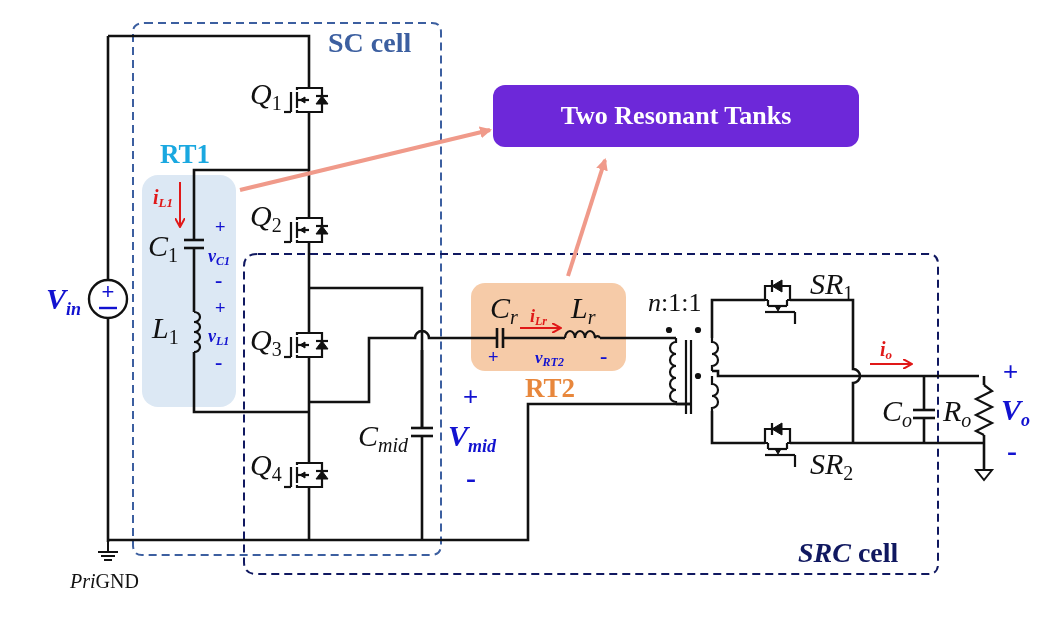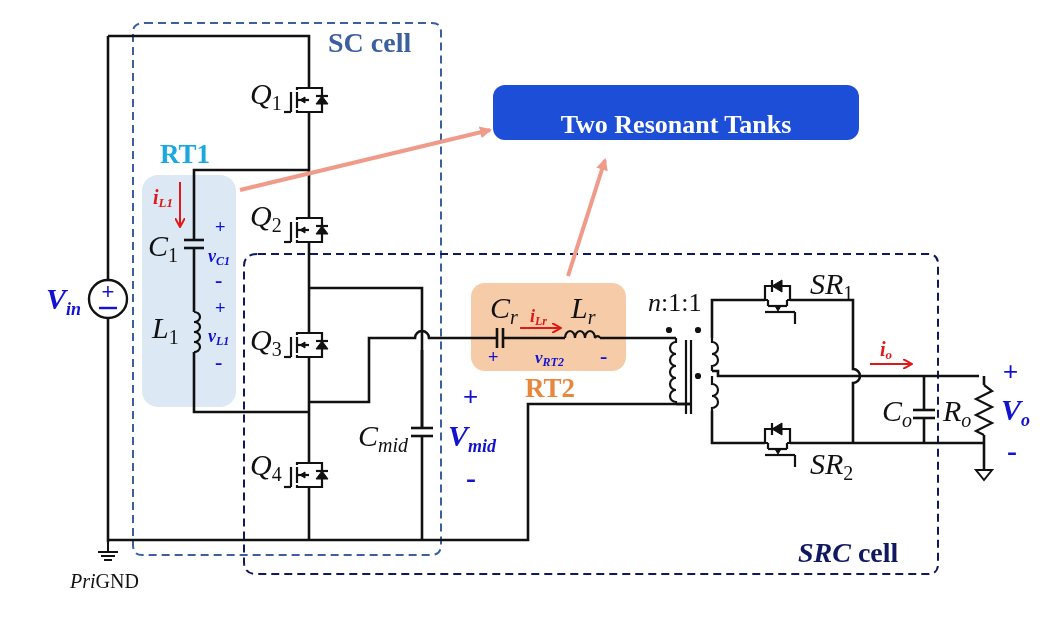--- a/index.html
+++ b/index.html
@@ -248,16 +248,16 @@
   <text x="882" y="421" class="lbl"><tspan>C</tspan><tspan class="subi" dy="6">o</tspan></text>
   <text x="943" y="421" class="lbl"><tspan>R</tspan><tspan class="subi" dy="6">o</tspan></text>
 
   <text x="1003" y="380" font-family="Liberation Sans, sans-serif" font-size="26" fill="#1212d0">+</text>
   <text x="1001" y="420" class="blue" font-size="30" font-style="italic"><tspan>V</tspan><tspan font-size="18" dy="6">o</tspan></text>
   <text x="1007" y="461" class="blue" font-size="30">-</text>
 
   <text x="70" y="588" font-family="Liberation Serif, serif" font-size="20" fill="#111"><tspan font-style="italic">Pri</tspan><tspan>GND</tspan></text>
 </svg>
 
-<div style="position:absolute;left:493px;top:85px;width:366px;height:55px;border-radius:12px;background:#1d4ed8;display:flex;align-items:flex-end;justify-content:center;">
+<div style="position:absolute;left:493px;top:85px;width:366px;height:62px;border-radius:12px;background:#6d28d9;display:flex;align-items:center;justify-content:center;">
   <span style="font-family:'Liberation Serif',serif;font-weight:bold;font-size:26px;color:#fff;">Two Resonant Tanks</span>
 </div>
 </div>
 
 </body></html>

